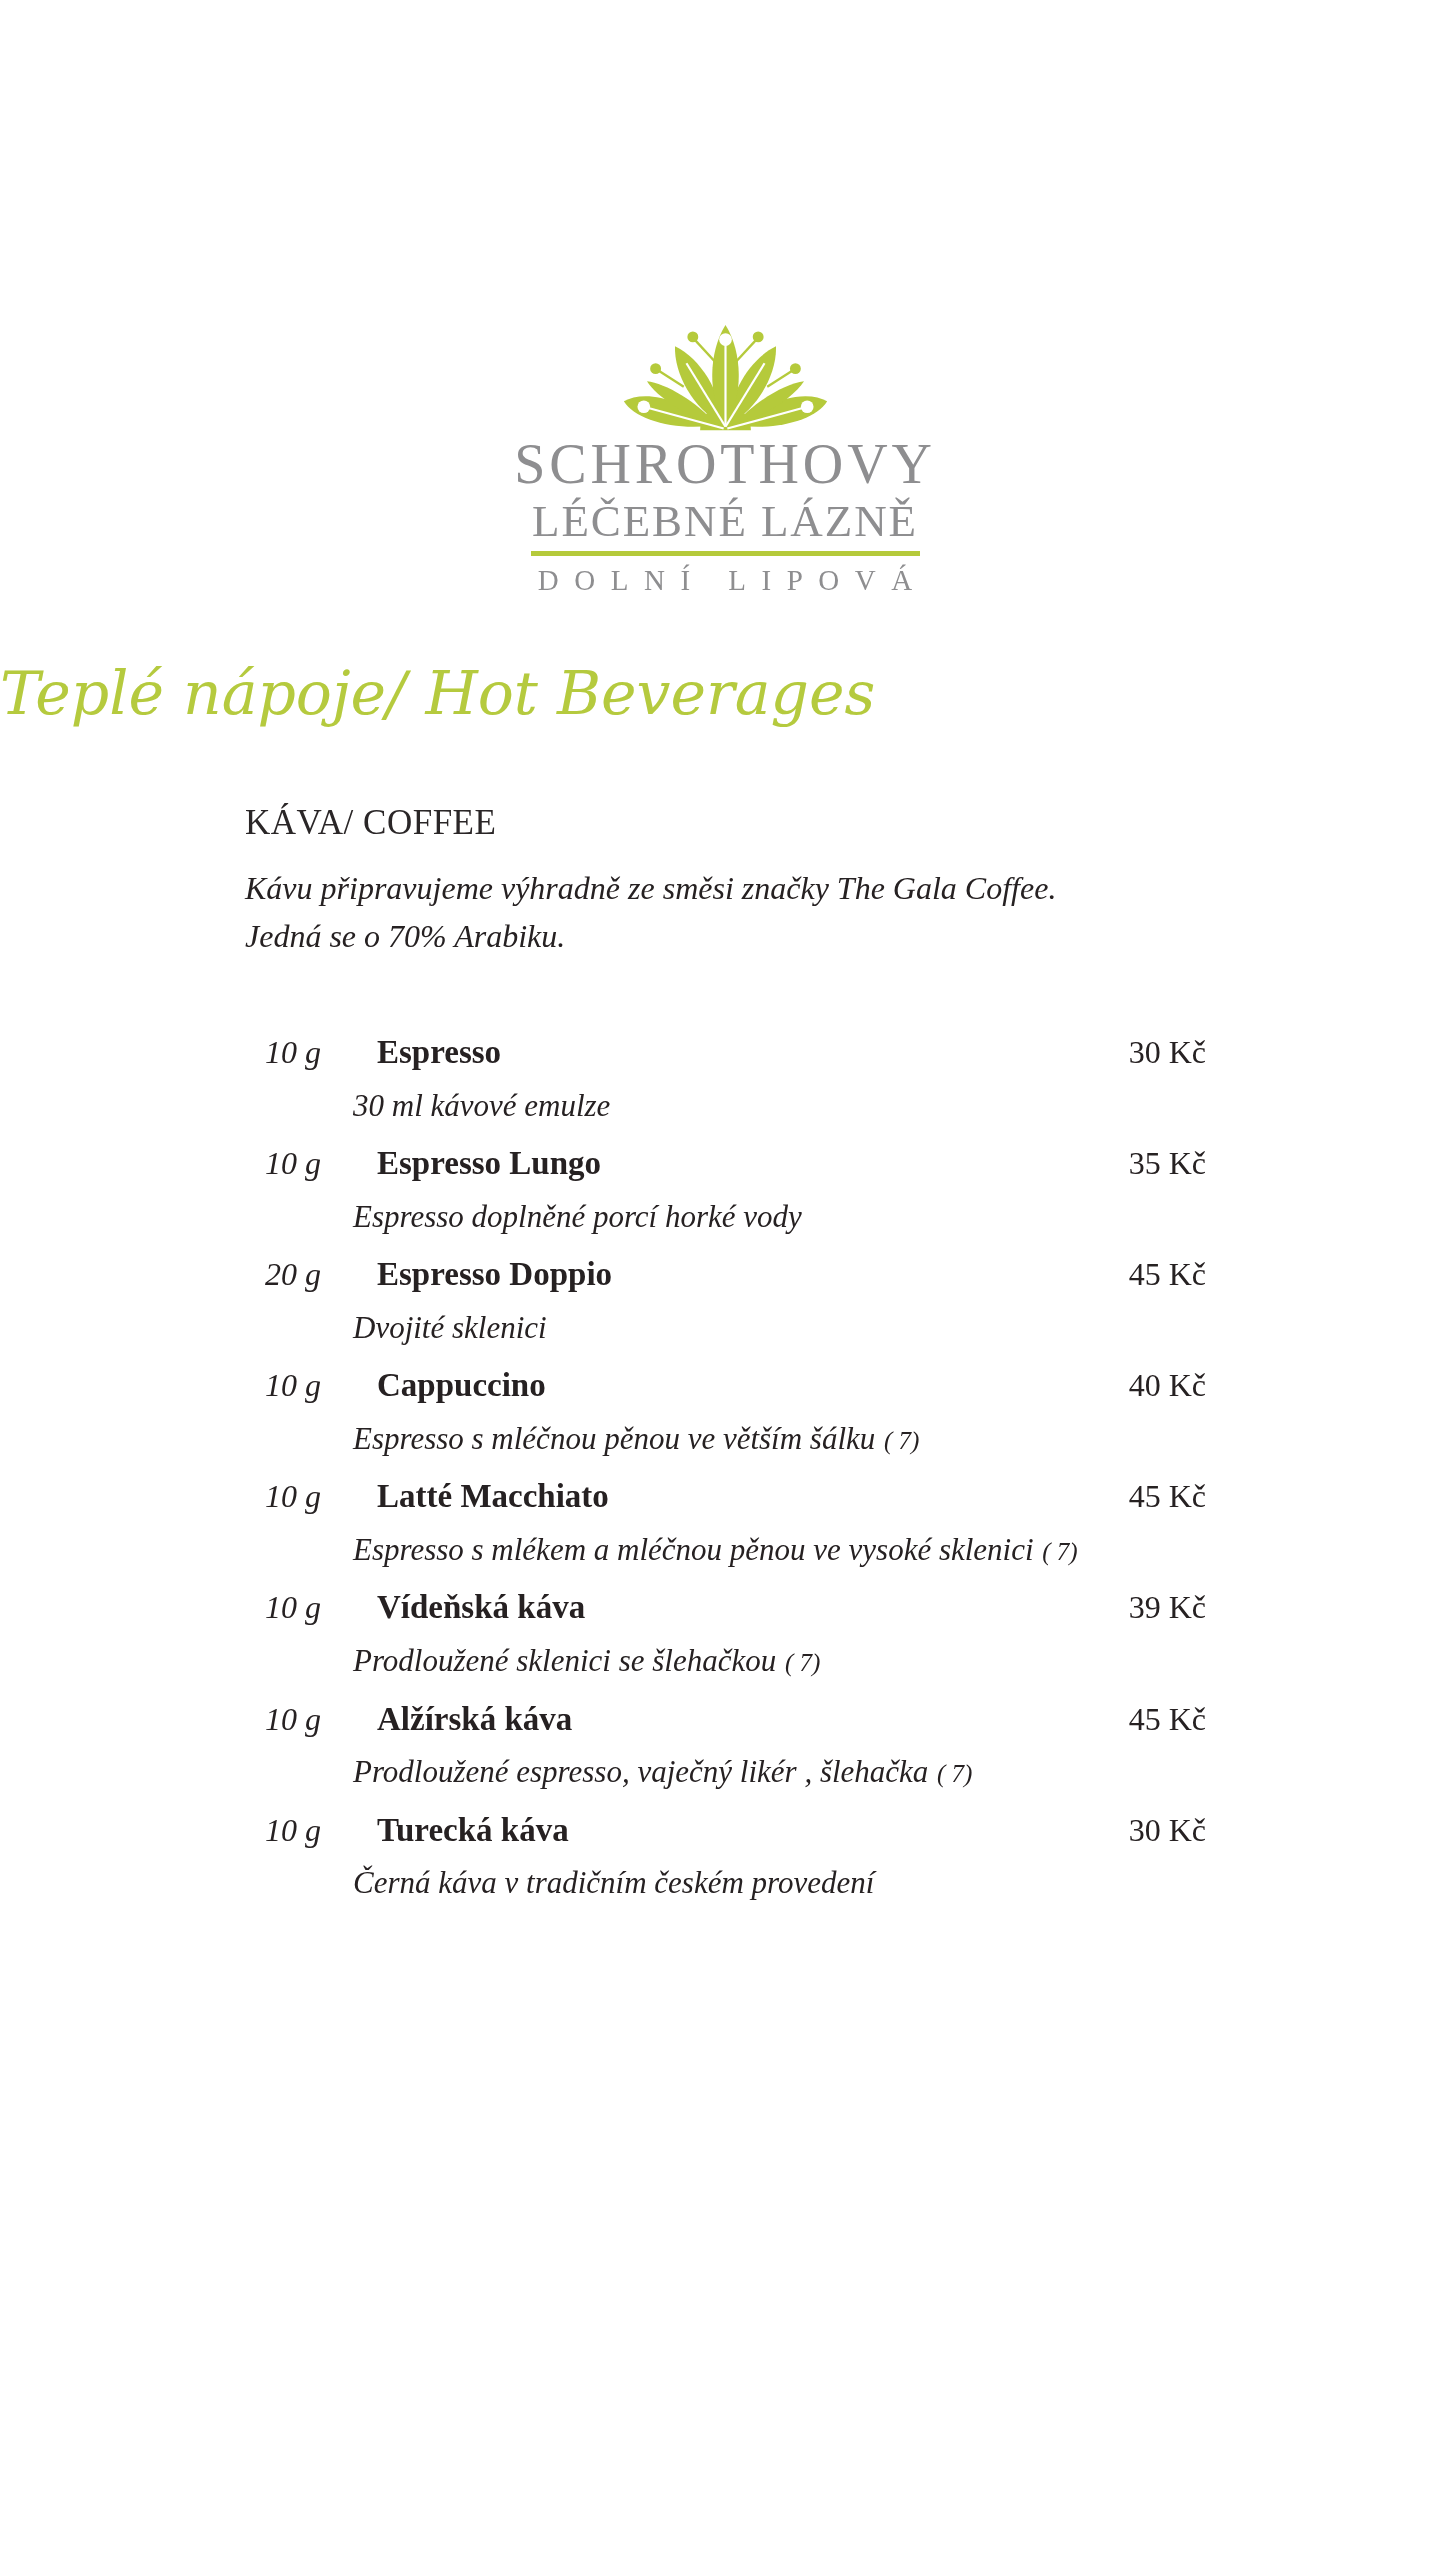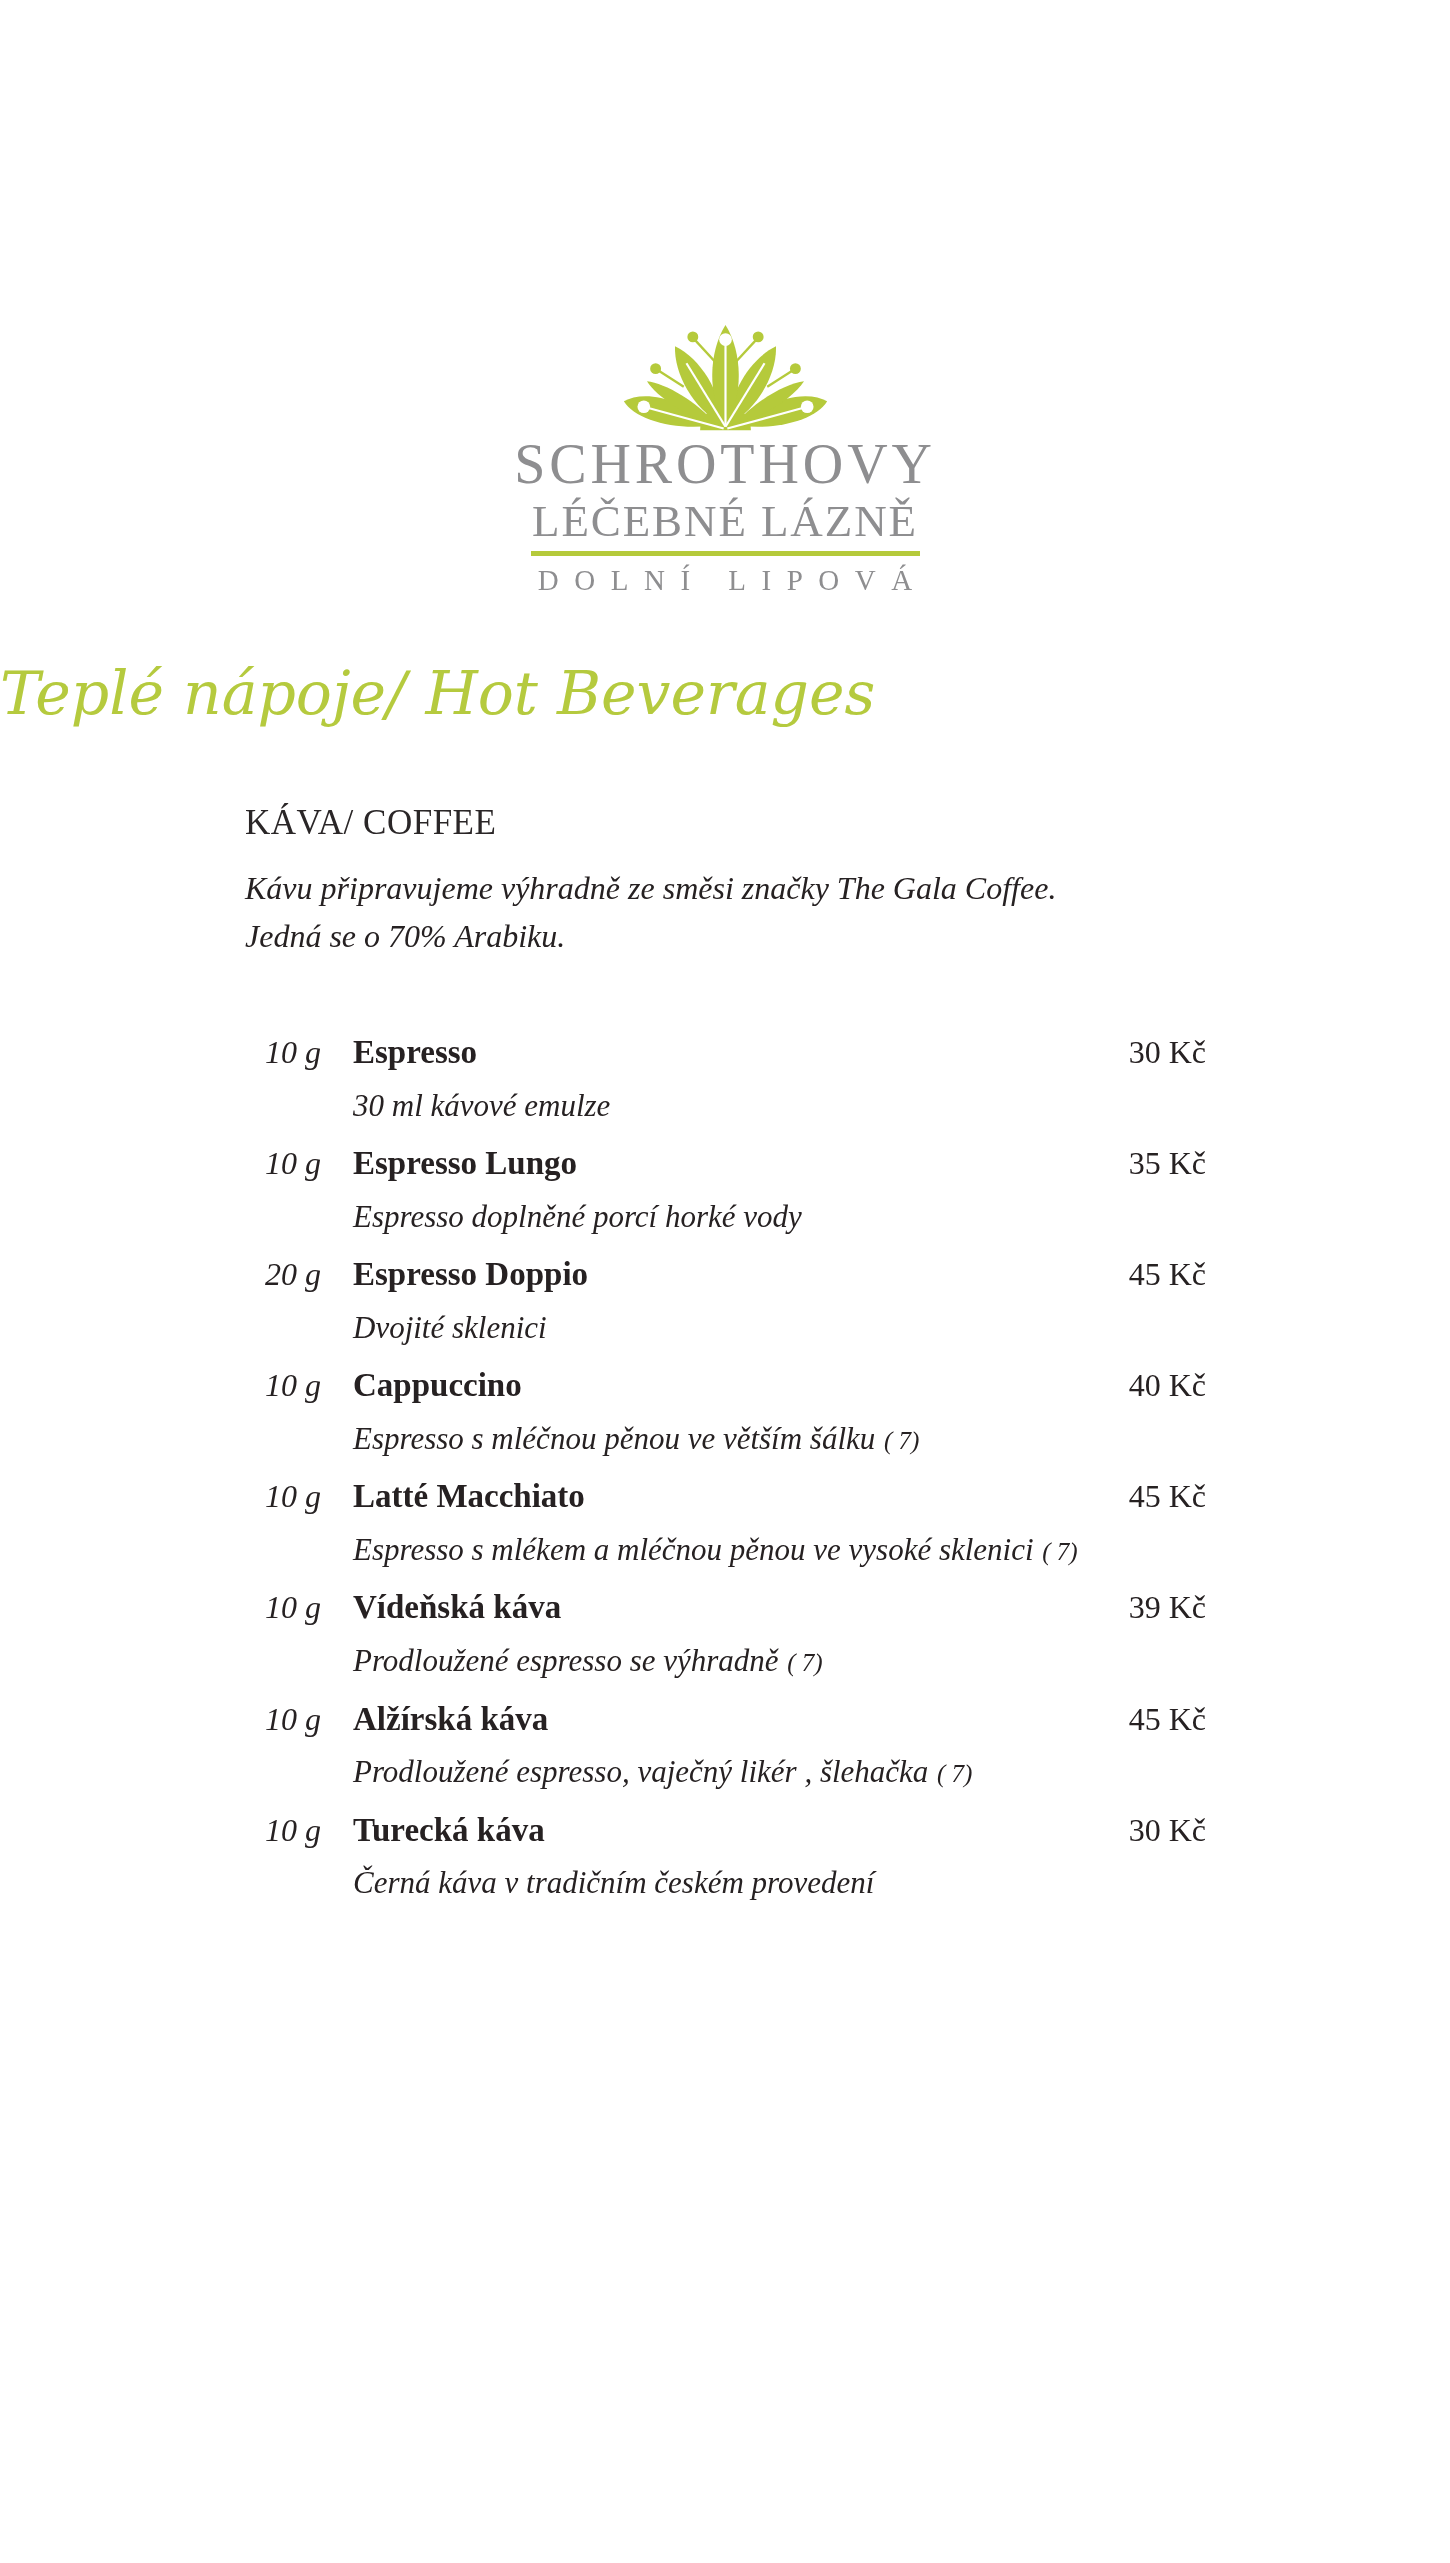--- a/index.html
+++ b/index.html
@@ -52,21 +52,21 @@
   .item {
     display:grid; grid-template-columns:108px 1fr 145px;
     margin-bottom:15.5px;
   }
   .weight {
     grid-column:1; grid-row:1; font-style:italic;
     font-size:32px; line-height:41px;margin-left:20px;
   }
   .name {
     grid-column:2; grid-row:1; font-weight:bold;
-    font-size:33px; line-height:41px;
+    font-size:33px; line-height:41px;margin-left:24px;
   }
   .price {
     grid-column:3; grid-row:1; text-align:right;
     font-size:32px; line-height:41px; white-space:nowrap;
   }
   .desc {
     grid-column:2 / 4; grid-row:2; font-style:italic;
     font-size:31px; line-height:41px; margin-top:11.6px;
   }
   .note { font-size:25px; margin-left:8.7px; font-style:italic; }
@@ -171,21 +171,21 @@
         <div class="weight">10 g</div>
         <div class="name">Latté Macchiato</div>
         <div class="price">45 Kč</div>
         <div class="desc"><span>Espresso s mlékem a mléčnou pěnou ve vysoké sklenici</span><span class="note">( 7)</span></div>
       </div>
 
       <div class="item">
         <div class="weight">10 g</div>
         <div class="name">Vídeňská káva</div>
         <div class="price">39 Kč</div>
-        <div class="desc"><span>Prodloužené espresso se výhradně</span><span class="note">( 7)</span></div>
+        <div class="desc"><span>Prodloužené sklenici se šlehačkou</span><span class="note">( 7)</span></div>
       </div>
 
       <div class="item">
         <div class="weight">10 g</div>
         <div class="name">Alžírská káva</div>
         <div class="price">45 Kč</div>
         <div class="desc"><span>Prodloužené espresso, vaječný likér , šlehačka</span><span class="note">( 7)</span></div>
       </div>
 
       <div class="item">

